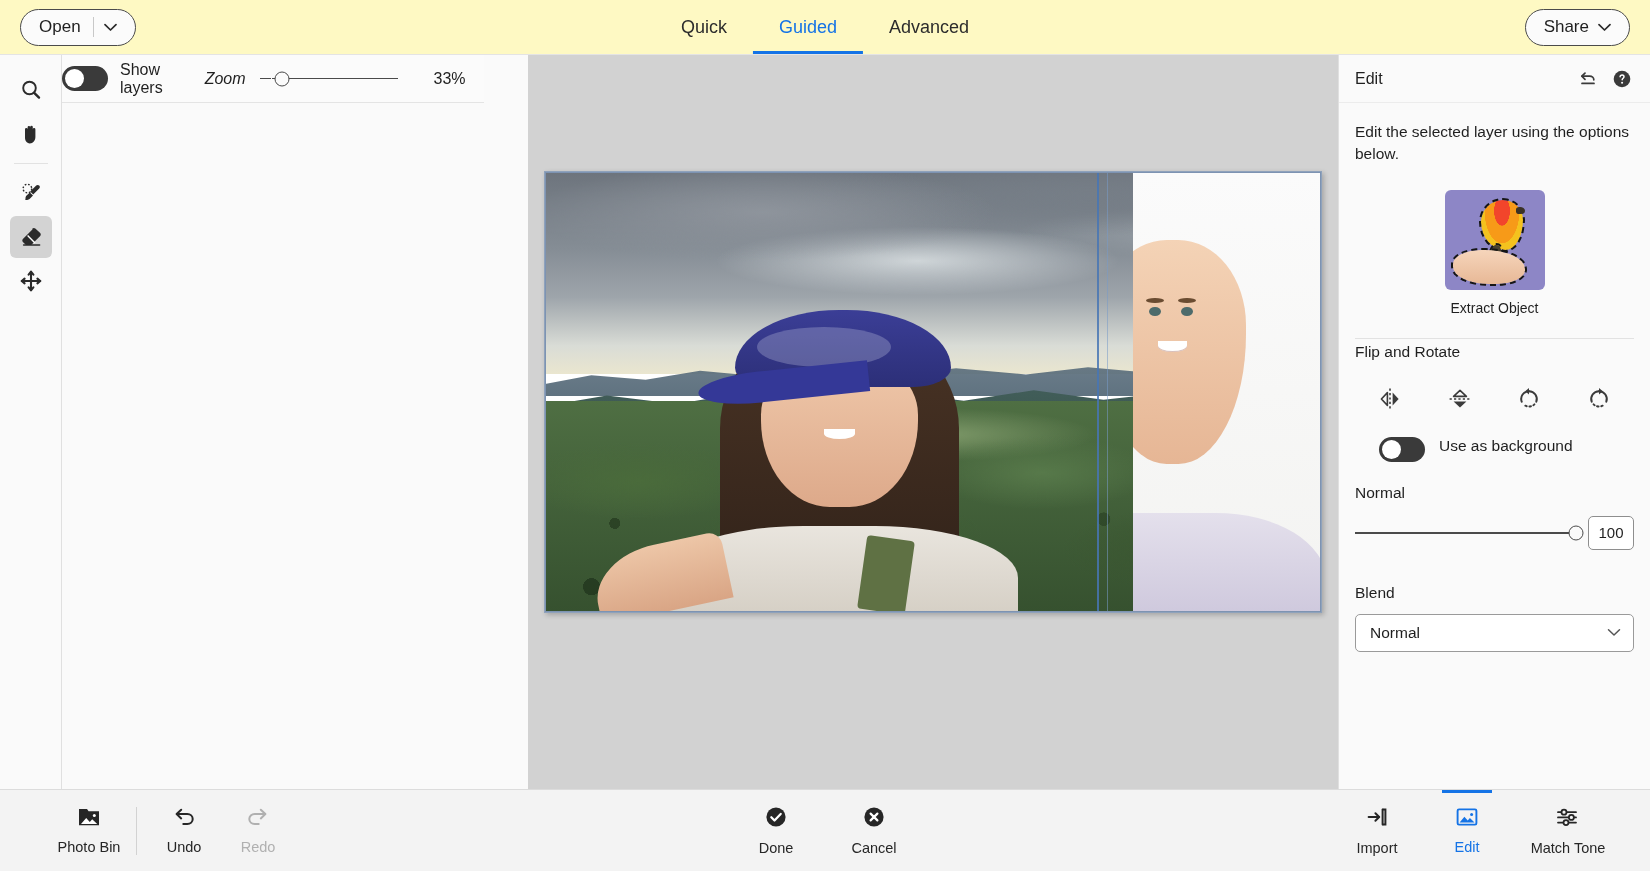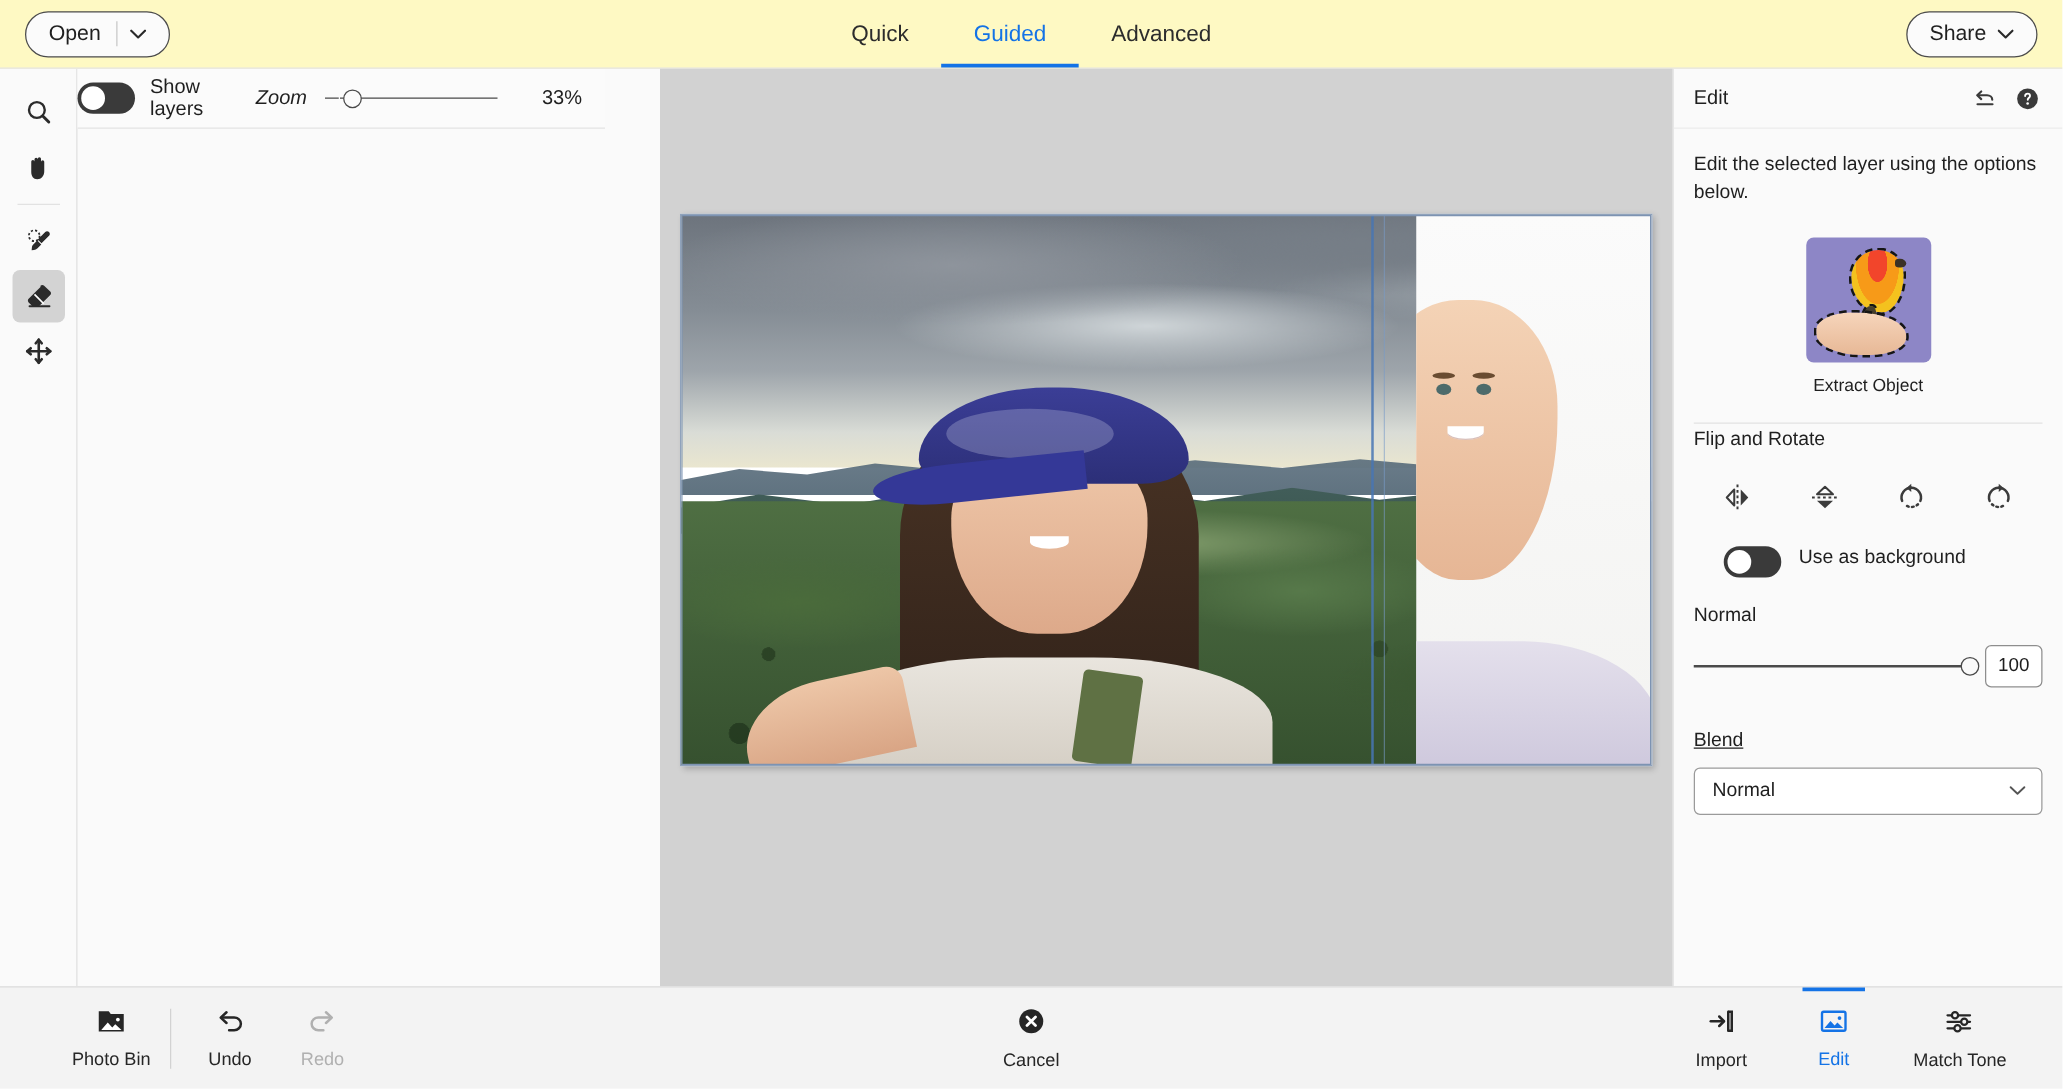--- a/index.html
+++ b/index.html
@@ -312,21 +312,21 @@
   .op-thumb {
     position: absolute; top: 50%; transform: translate(-50%, -50%);
     width: 15px; height: 15px; border-radius: 50%;
     background: #fafafa; border: 1.6px solid #4a4a4a;
   }
   .op-input {
     width: 46px; height: 34px; border: 1.2px solid #8e8e8e; border-radius: 5px;
     background: #fff; font-size: 15px; color: #1f1f1f; text-align: center;
     font-family: "Liberation Sans", sans-serif;
   }
-  .blend-label { font-size: 15.5px; color: #1f1f1f; margin-top: 34px; text-decoration: underline; }
+  .blend-label { font-size: 15.5px; color: #1f1f1f; margin-top: 34px; }
   .blend-select {
     margin-top: 12px; width: 100%; height: 38px;
     border: 1.2px solid #9a9a9a; border-radius: 5px; background: #fff;
     display: flex; align-items: center; justify-content: space-between;
     padding: 0 12px 0 14px; font-size: 15.5px; color: #1f1f1f; cursor: pointer;
   }
   .blend-select .chev { font-size: 13px; color: #555; }
 
   
   .bottombar {
@@ -638,20 +638,29 @@
         </span>
         <span class="bb-label">Redo</span>
       </div>
     </div>
 
     <div class="bb-center">
       <div class="bb-item">
         <span>
           <svg width="24" height="24" viewBox="0 0 24 24">
               <circle cx="12" cy="12" r="9.6" fill="#262626"></circle>
+              <path d="M7.3 12.2l3.2 3.3 6.2-6.6" stroke="#fff" stroke-width="2.2" fill="none" stroke-linecap="round" stroke-linejoin="round"></path>
+            </svg>
+        </span>
+        <span class="bb-label">Done</span>
+      </div>
+      <div class="bb-item">
+        <span>
+          <svg width="24" height="24" viewBox="0 0 24 24">
+              <circle cx="12" cy="12" r="9.6" fill="#262626"></circle>
               <path d="M8.6 8.6l6.8 6.8M15.4 8.6l-6.8 6.8" stroke="#fff" stroke-width="2.2" stroke-linecap="round"></path>
             </svg>
         </span>
         <span class="bb-label">Cancel</span>
       </div>
     </div>
 
     <div class="bb-right">
       <div class="bb-item">
         <span>

